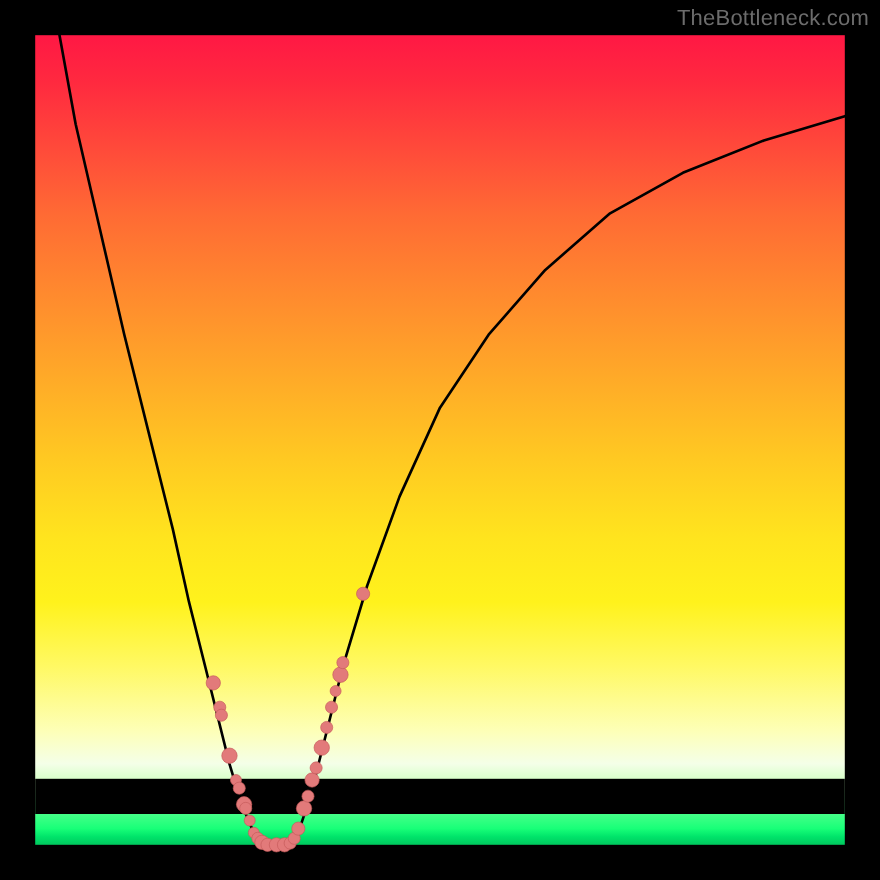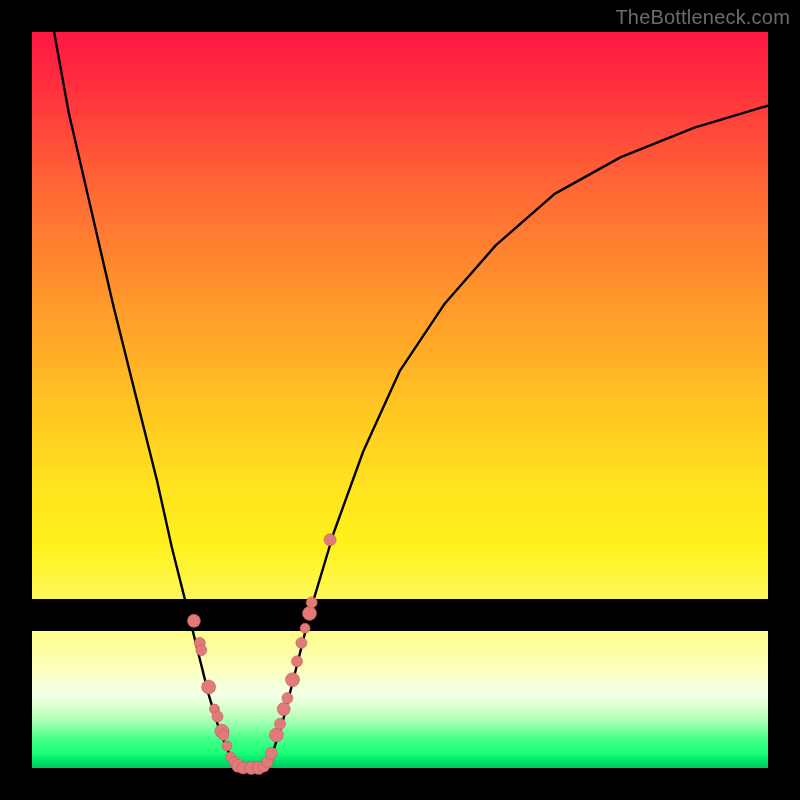--- a/index.html
+++ b/index.html
@@ -7,21 +7,21 @@
     padding: 0;
     width: 800px;
     height: 800px;
     background: #000;
     overflow: hidden;
     font-family: Arial, Helvetica, sans-serif;
   }
   .stage {
     position: relative;
     width: 800px;
-    height: 631px;
+    height: 740px;
   }
   .plot-area {
     position: absolute;
     left: 32px;
     top: 32px;
     width: 736px;
     height: 736px;
     
     background: linear-gradient(
       to bottom,

